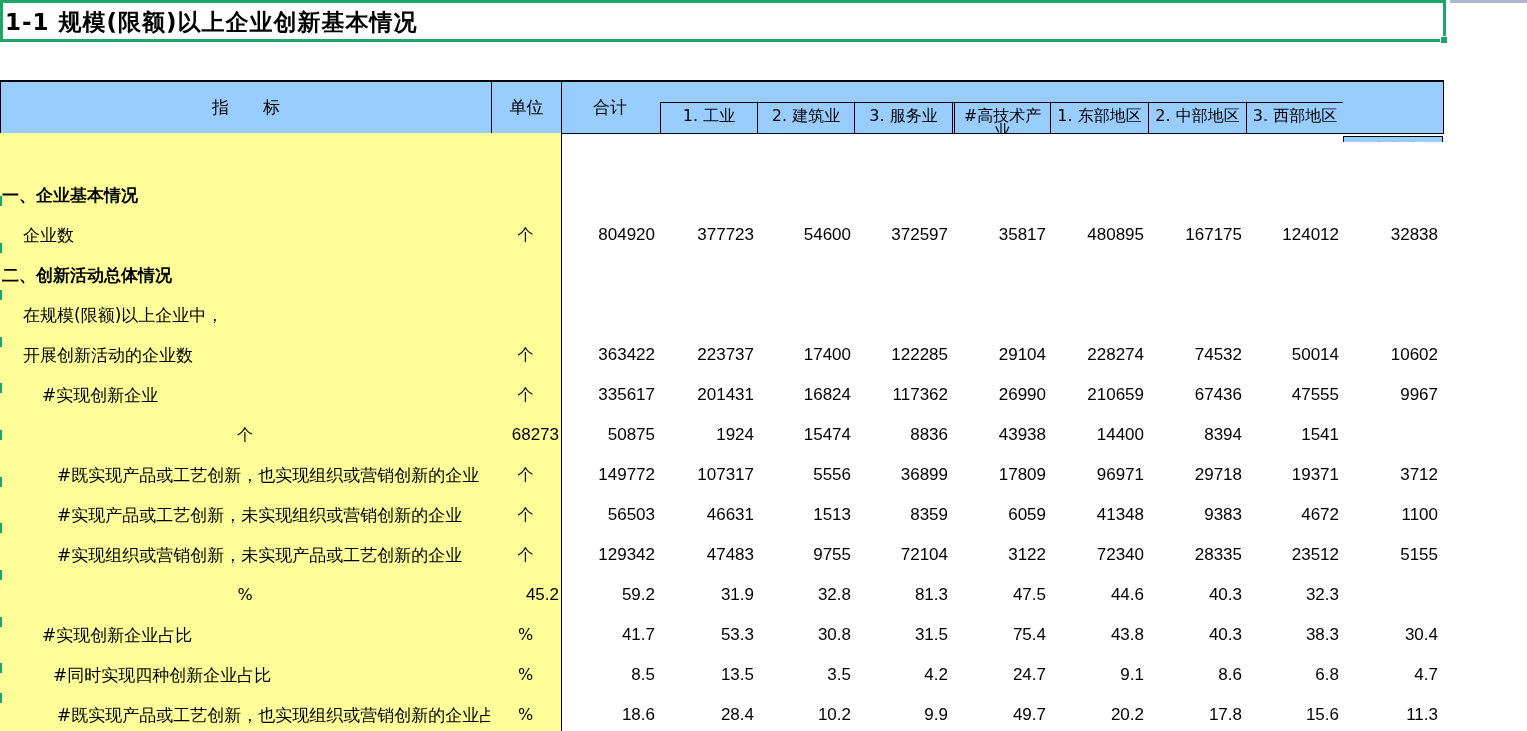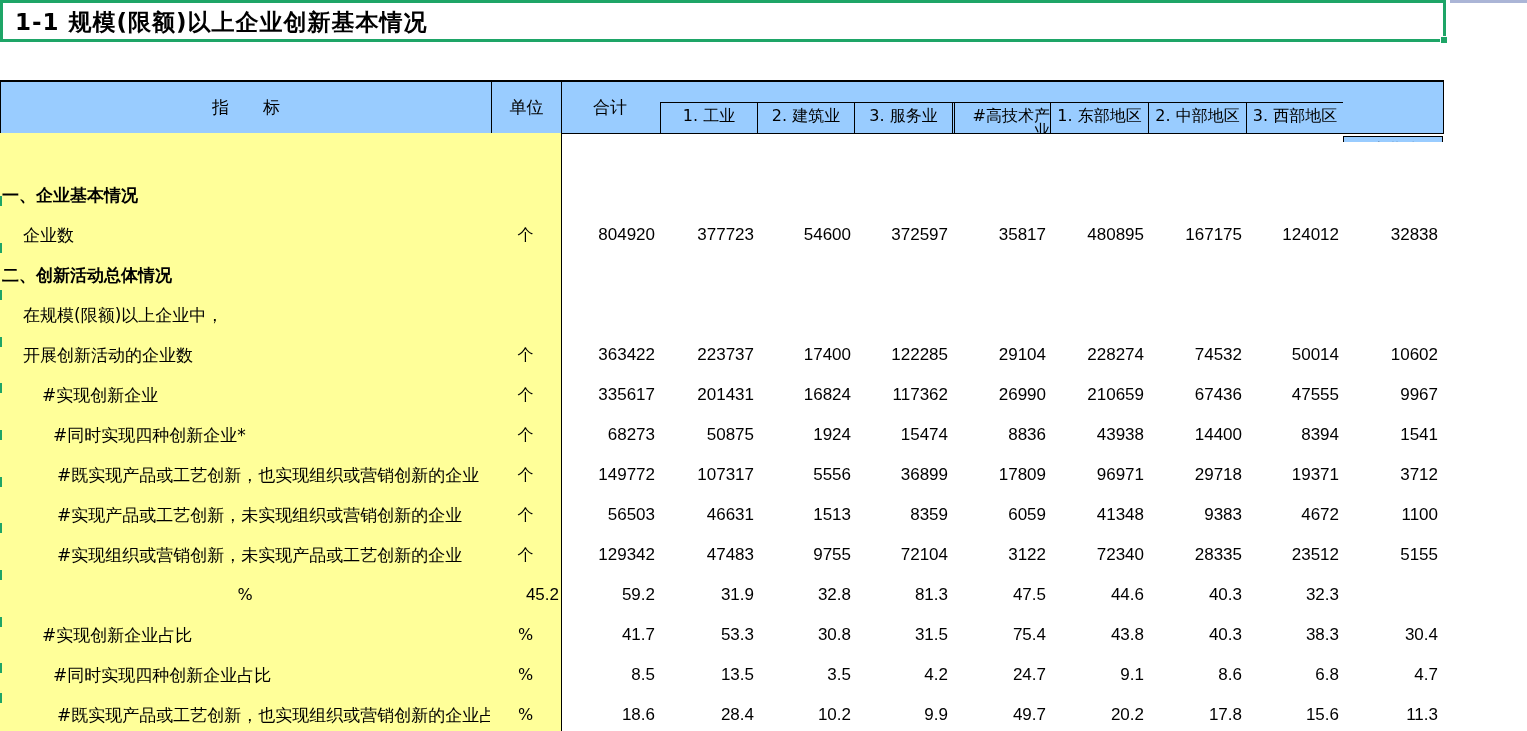--- a/index.html
+++ b/index.html
@@ -10,21 +10,21 @@
     font-family:"DejaVu Sans","Liberation Sans",sans-serif;
     color:#000;
   }
 
   
   .title-box {
     position:absolute; left:0; top:0; width:1446px; height:42px;
     border:3px solid #1ea567; background:#fff;
   }
   .title-text {
-    position:absolute; left:12px; top:4px;
+    position:absolute; left:2px; top:4px;
     font-size:23px; font-weight:bold; white-space:nowrap;
     letter-spacing:1px;
   }
   .fill-handle {
     position:absolute; right:-5px; bottom:-5px; width:8px; height:8px;
     background:#1ea567; border:1px solid #fff;
   }
   .top-right-line {
     position:absolute; left:1450px; top:0; width:77px; height:3px;
     background:#abb5d6;
@@ -46,21 +46,21 @@
     position:absolute; left:660px; top:102px; height:31px;
     display:flex; z-index:3;
   }
   .gcell {
     border-left:1px solid #000; border-top:1px solid #000;
     background:#99ccff; overflow:hidden;
     font-size:16px; line-height:15px; text-align:center; padding-top:5px;
     white-space:nowrap;
   }
   .gcell:last-child { border-right:1px solid #000;margin-top:34px; }
-  .gcell.dbl { border-left:3px double #000;text-align:right; }
+  .gcell.dbl { border-left:3px double #000; }
 
   
   .yellow-panel {
     position:absolute; left:0; top:133px; width:562px; height:598px;
     background:#ffff99; border-right:1px solid #000;
   }
   .tbody {
     position:absolute; left:0; top:133px; width:1441px; height:598px;
     overflow:hidden; padding-top:42px; z-index:2;
   }
@@ -204,21 +204,20 @@
         <div class="cell num">201431</div>
         <div class="cell num">16824</div>
         <div class="cell num">117362</div>
         <div class="cell num">26990</div>
         <div class="cell num">210659</div>
         <div class="cell num">67436</div>
         <div class="cell num">47555</div>
         <div class="cell num">9967</div>
       </div>
       <div class="row">
-        <div class="cell label lv3">#同时实现四种创新企业*</div>
         <div class="cell unit">个</div>
         <div class="cell num">68273</div>
         <div class="cell num">50875</div>
         <div class="cell num">1924</div>
         <div class="cell num">15474</div>
         <div class="cell num">8836</div>
         <div class="cell num">43938</div>
         <div class="cell num">14400</div>
         <div class="cell num">8394</div>
         <div class="cell num">1541</div>

